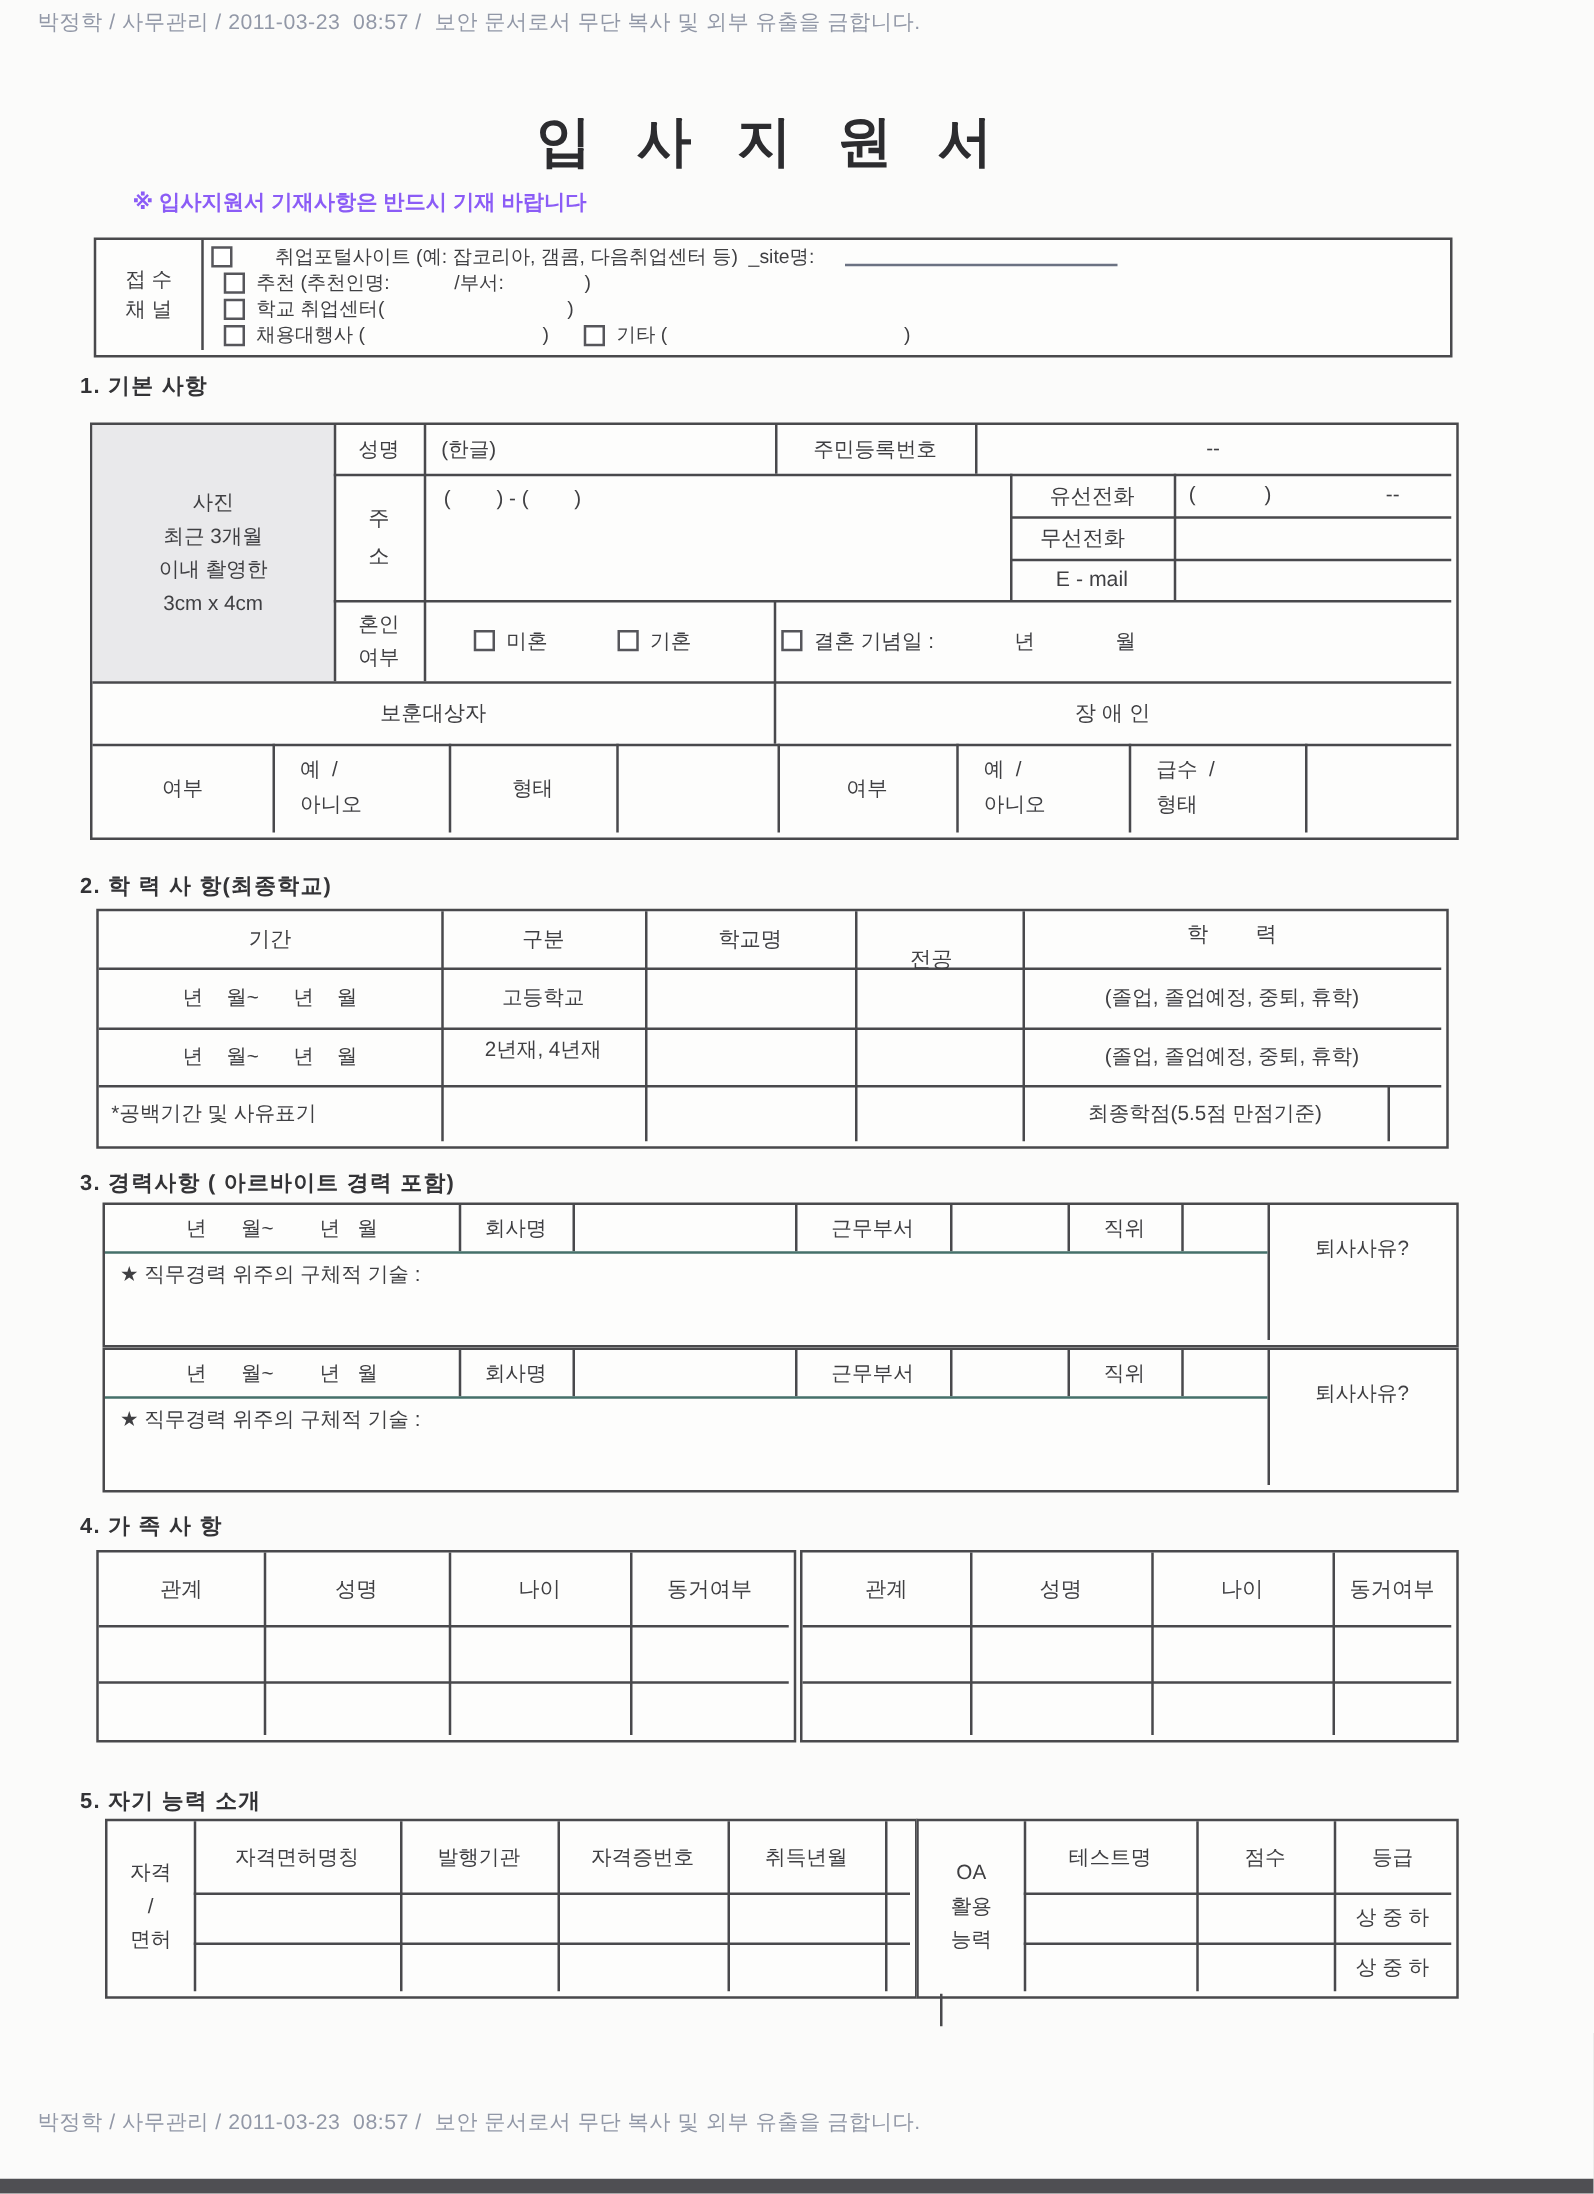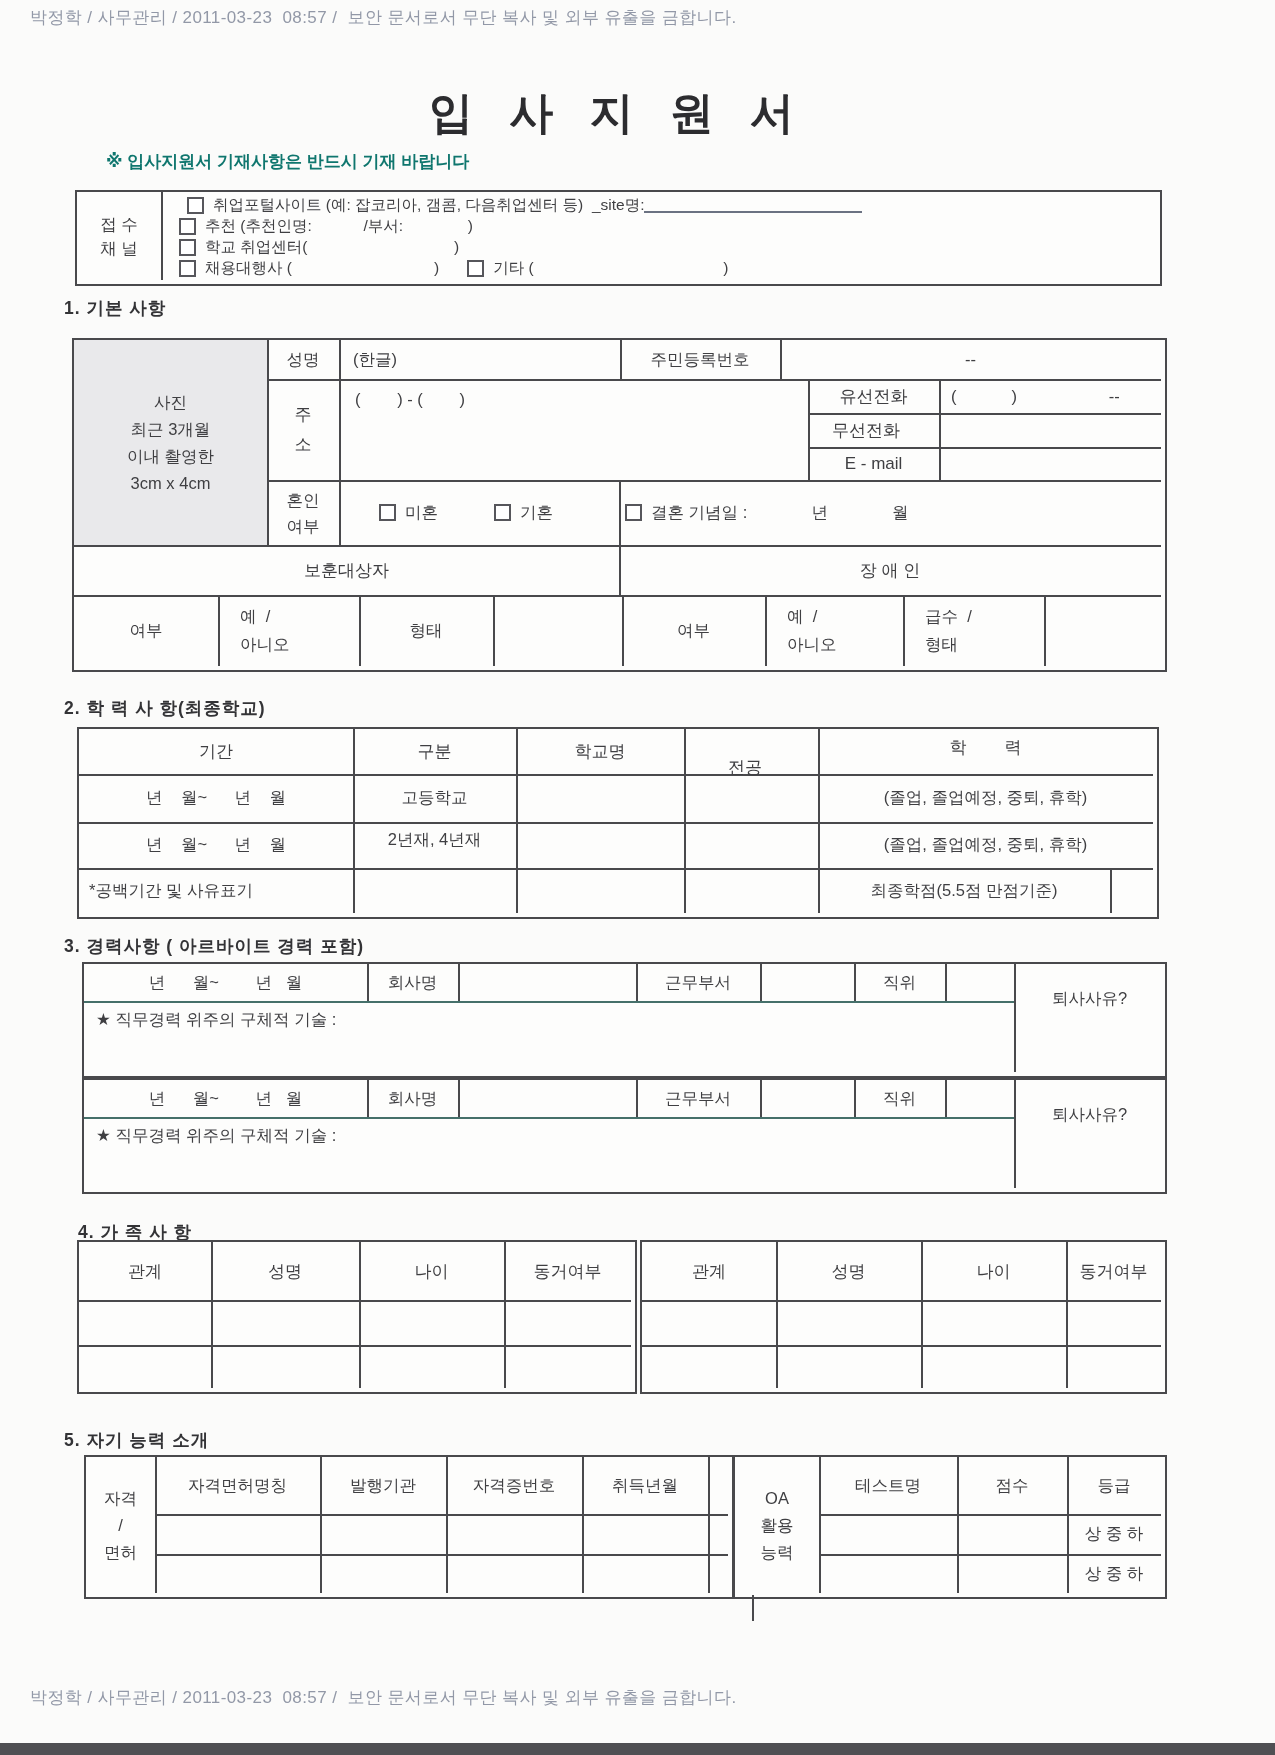--- a/index.html
+++ b/index.html
@@ -26,29 +26,29 @@
 </style>
 </head>
 <body>
 
 <div class="page">
 
   <div class="abs wm pre" style="left:30px;top:6px;">박정학 / 사무관리 / 2011-03-23  08:57 /  보안 문서로서 무단 복사 및 외부 유출을 금합니다.</div>
 
   <div class="abs" style="left:72px;top:84px;width:1091px;text-align:center;font-size:44px;font-weight:600;letter-spacing:12px;color:#2c2c2f;">입 사 지 원 서</div>
 
-  <div class="abs" style="left:106px;top:150px;font-size:17px;font-weight:600;color:#0f766e;">※ 입사지원서 기재사항은 반드시 기재 바랍니다</div>
+  <div class="abs" style="left:106px;top:150px;font-size:17px;font-weight:600;color:#8b5cf6;">※ 입사지원서 기재사항은 반드시 기재 바랍니다</div>
 
   <div class="box" style="left:75px;top:190px;width:1083px;height:92px;">
     <div class="v" style="left:84px;top:0;height:88px;"></div>
     <div class="abs col t16" style="left:0;top:0;width:84px;height:88px;line-height:24px;">
       <div>접 수</div>
       <div>채 널</div>
     </div>
-    <div class="abs l t15 pre" style="left:110px;top:3px;height:21px;">
+    <div class="abs l t15 pre" style="left:92px;top:3px;height:21px;gap:25px;">
       <span class="cb"></span><span>취업포털사이트 (예: 잡코리아, 갬콤, 다음취업센터 등)  _site명:</span><span class="uline"></span>
     </div>
     <div class="abs l t15 pre" style="left:102px;top:24px;height:21px;">
       <span class="cb"></span><span>추천 (추천인명:            /부서:               )</span>
     </div>
     <div class="abs l t15 pre" style="left:102px;top:45px;height:21px;">
       <span class="cb"></span><span>학교 취업센터(                                  )</span>
     </div>
     <div class="abs l t15 pre" style="left:102px;top:66px;height:21px;">
       <span class="cb"></span><span>채용대행사 (                                 )</span>
@@ -196,21 +196,21 @@
     <div class="v" style="left:930px;top:0;height:108px;"></div>
     <div class="h teal" style="left:0;top:37px;width:930px;"></div>
     <div class="abs c t16 pre" style="left:0;top:0;width:283px;height:37px;">년      월~        년   월</div>
     <div class="abs c t16" style="left:283px;top:0;width:91px;height:37px;">회사명</div>
     <div class="abs c t16" style="left:552px;top:0;width:124px;height:37px;">근무부서</div>
     <div class="abs c t16" style="left:770px;top:0;width:91px;height:37px;">직위</div>
     <div class="abs c t16" style="left:930px;top:0;width:151px;height:70px;">퇴사사유?</div>
     <div class="abs t16" style="left:12px;top:45px;">★ 직무경력 위주의  구체적  기술 :</div>
   </div>
 
-  <div class="abs hd" style="left:78px;top:1208px;margin-top:12px;">4. 가 족 사 항</div>
+  <div class="abs hd" style="left:64px;top:1208px;">4. 가 족 사 항</div>
 
   <div class="box" style="left:77px;top:1240px;width:556px;height:150px;">
     <div class="v" style="left:132px;top:0;height:146px;"></div>
     <div class="v" style="left:280px;top:0;height:146px;"></div>
     <div class="v" style="left:425px;top:0;height:146px;"></div>
     <div class="h" style="left:0;top:58px;width:552px;"></div>
     <div class="h" style="left:0;top:103px;width:552px;"></div>
     <div class="abs c t17" style="left:0;top:0;width:132px;height:58px;">관계</div>
     <div class="abs c t17" style="left:132px;top:0;width:148px;height:58px;">성명</div>
     <div class="abs c t17" style="left:280px;top:0;width:145px;height:58px;">나이</div>

